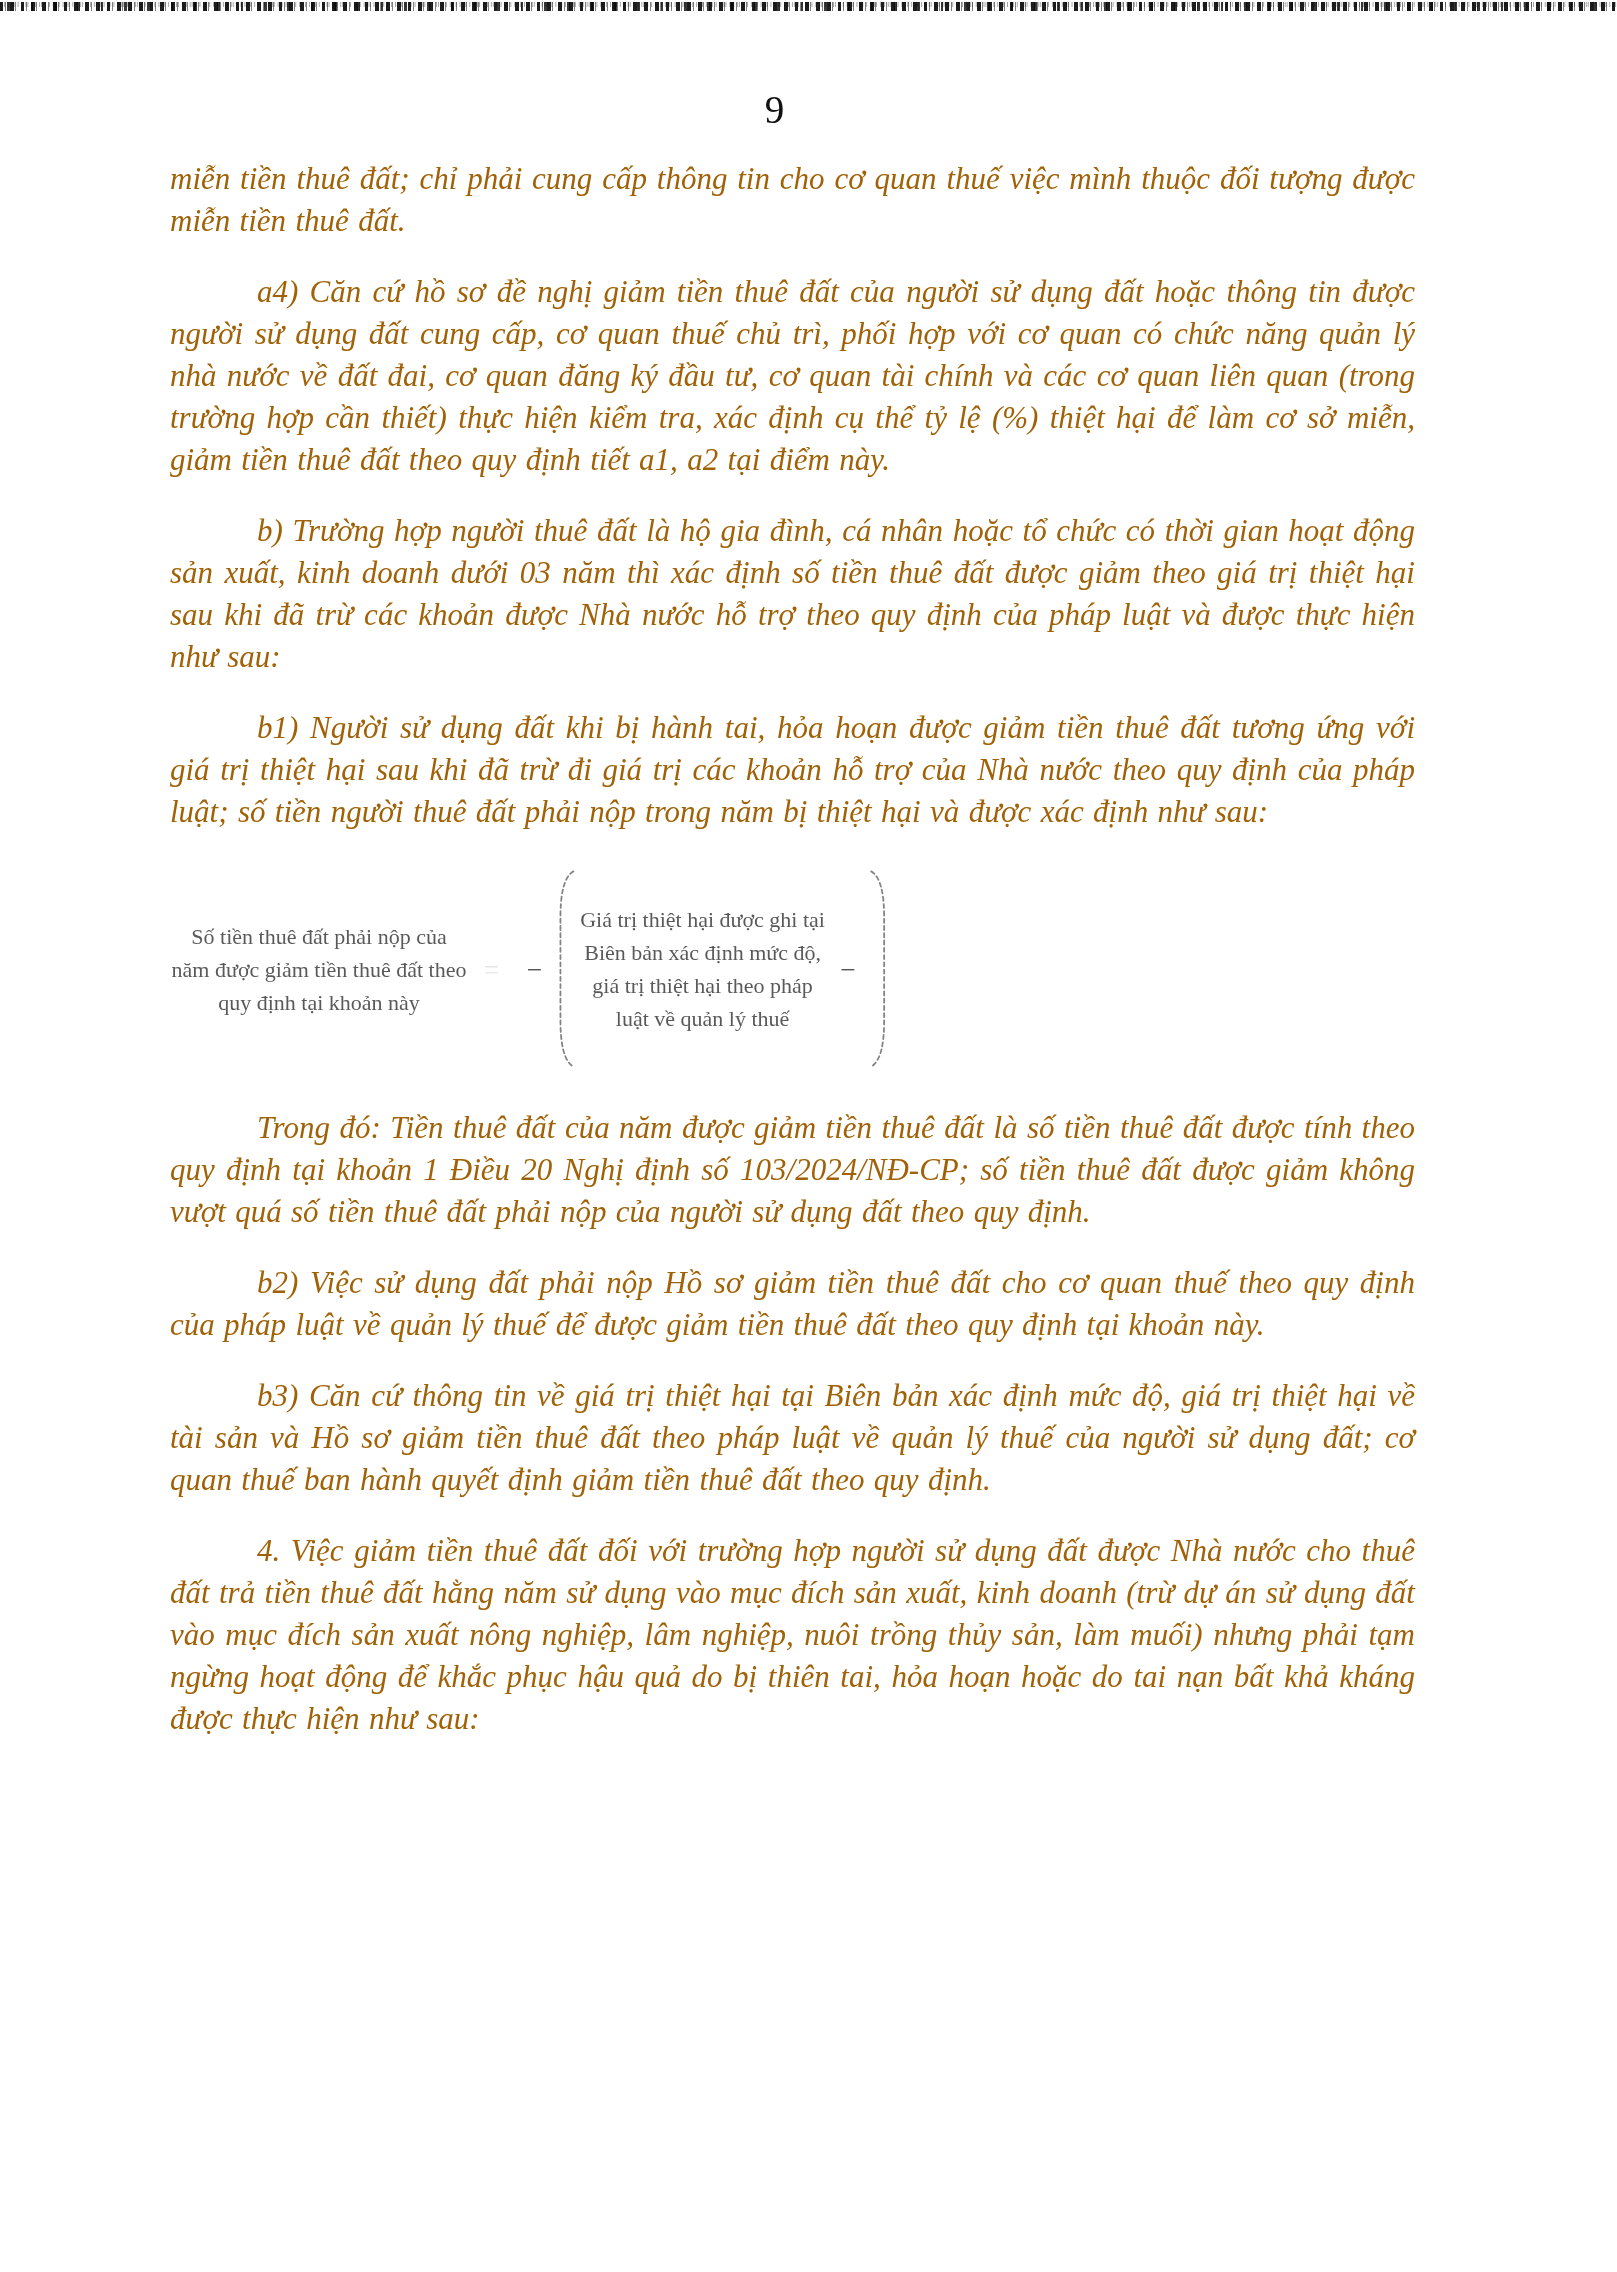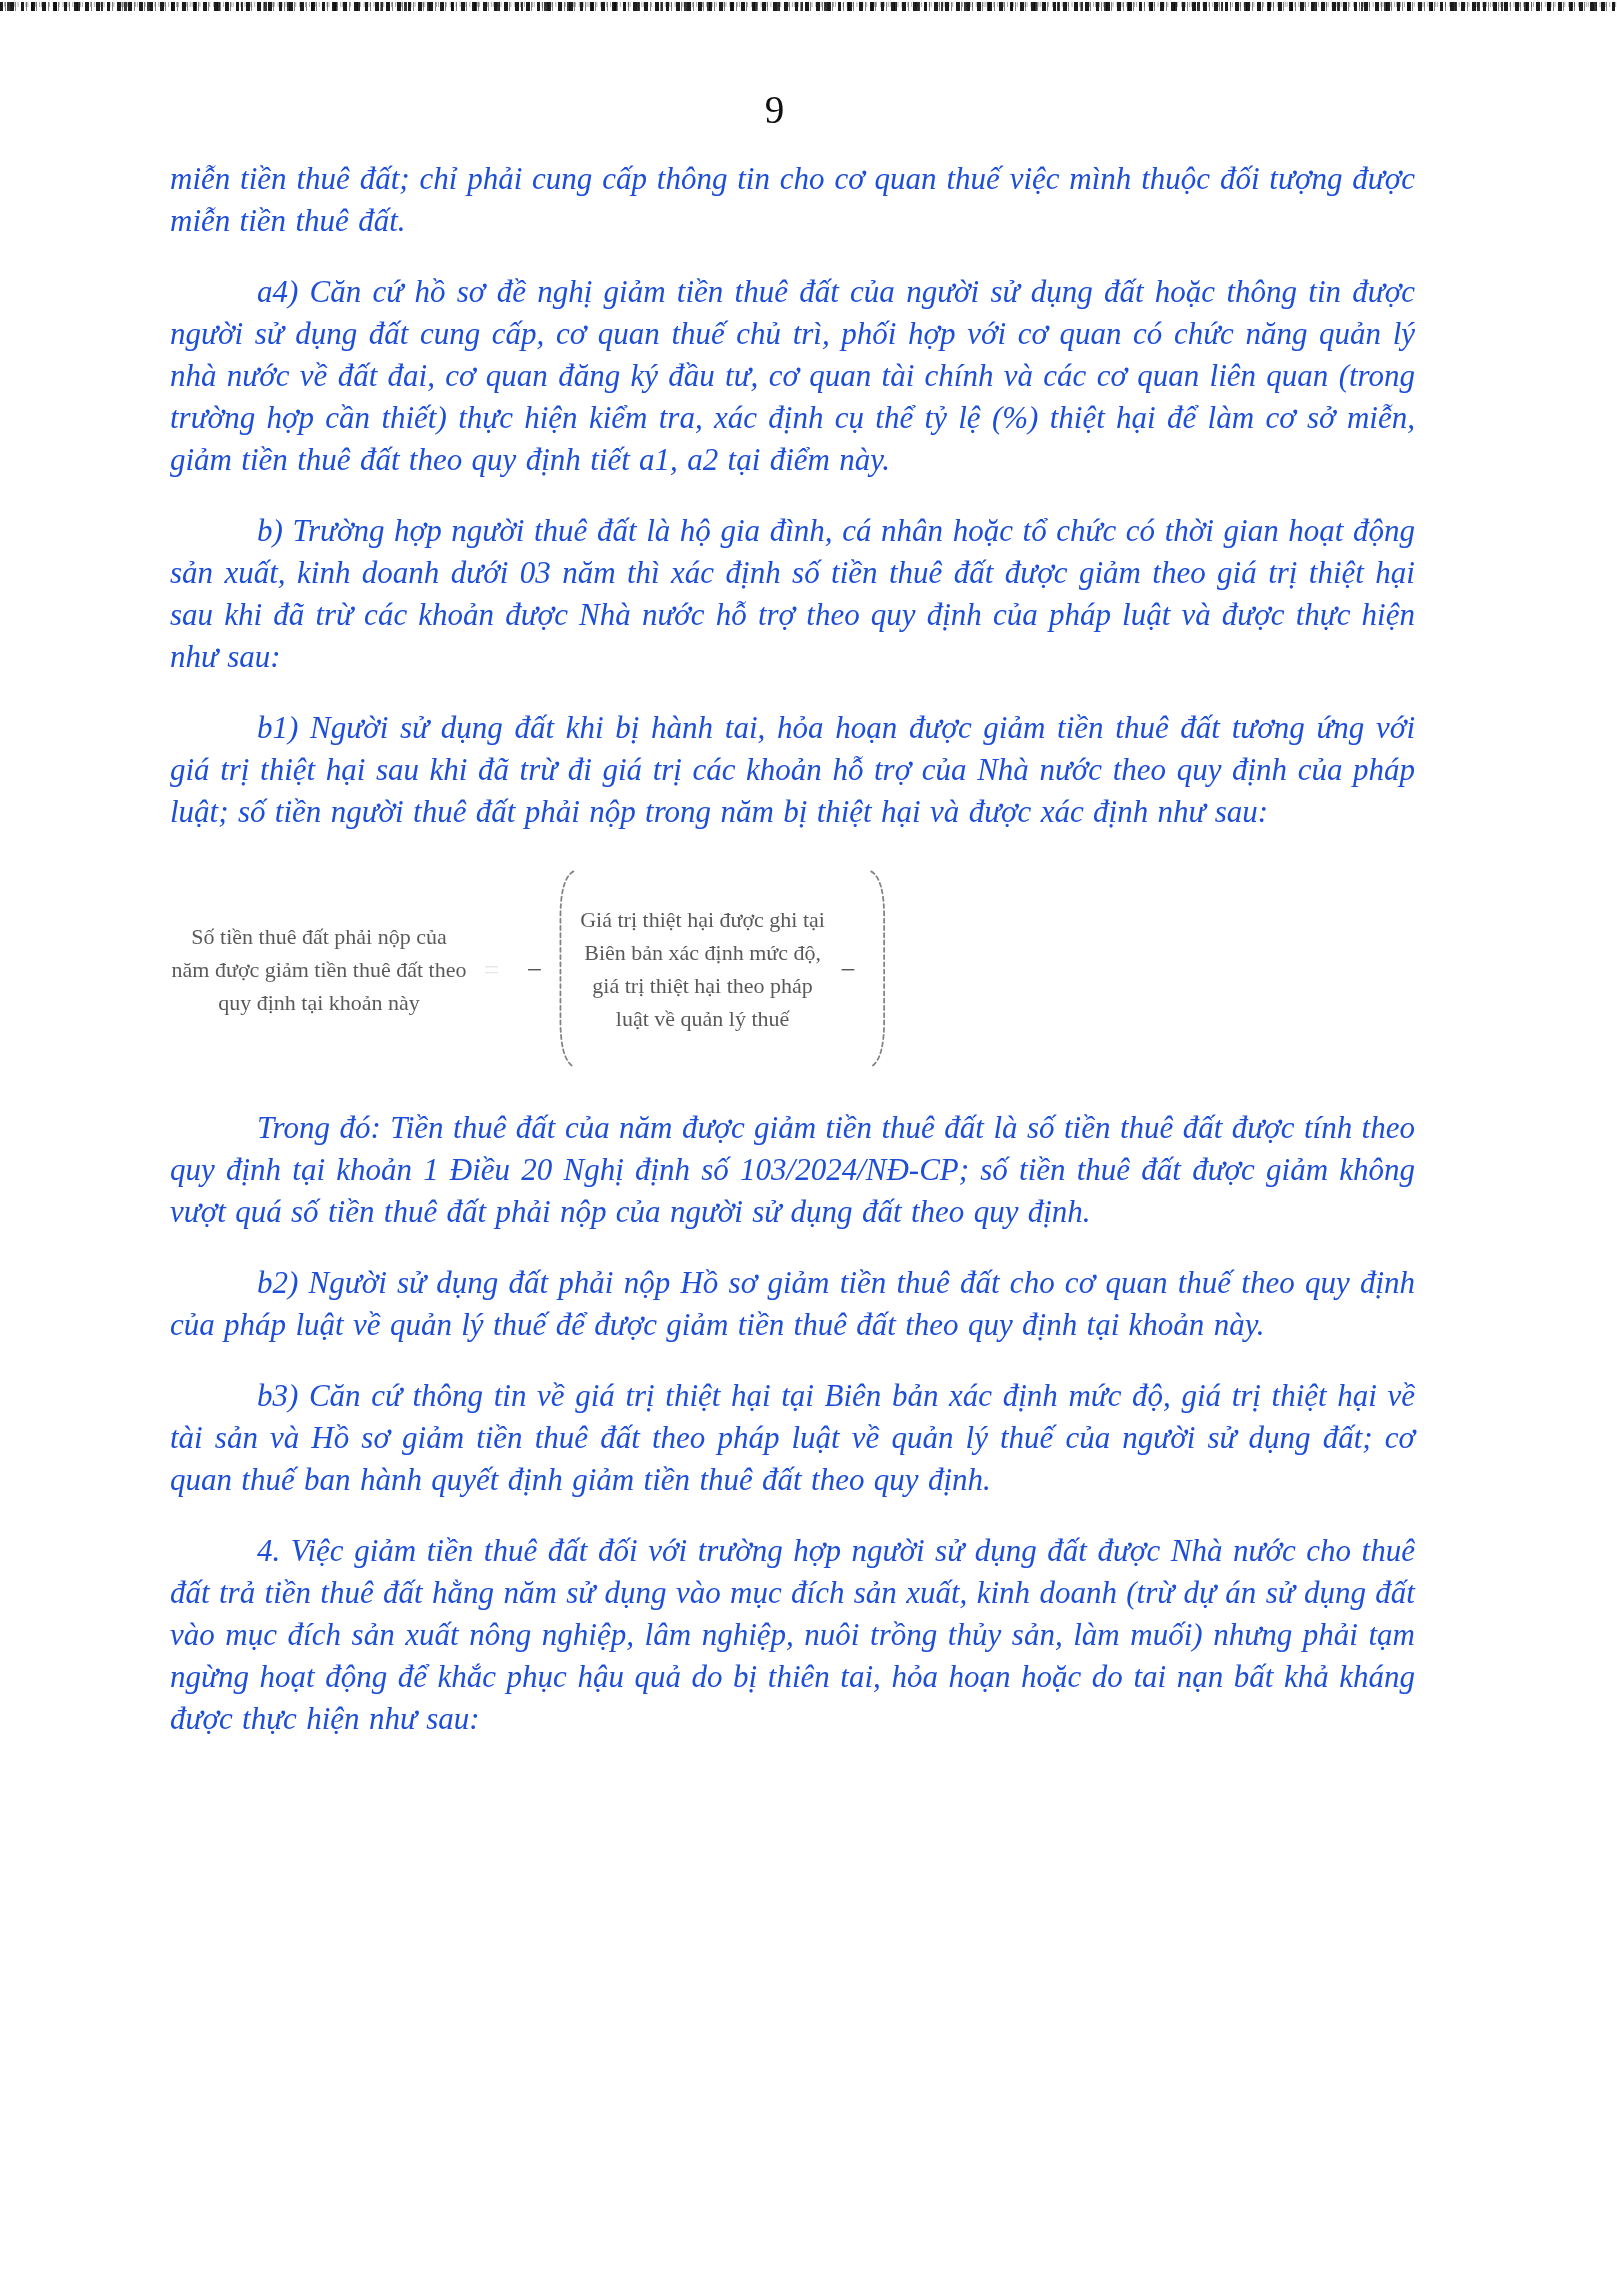--- a/index.html
+++ b/index.html
@@ -50,21 +50,21 @@
   }
 
   .para {
     margin: 29px 0 0 0;
     font-style: italic;
     font-size: 31px;
     line-height: 42px;
     text-align: justify;
     text-indent: 87px;
     word-spacing: 1.6px;
-    color: #1d4ed8;
+    color: #a16207;
   }
   .para.no-indent { text-indent: 0; margin-top: 19.4px; }
 
   
   .formula {
     margin-top: 27.5px;
     height: 217px;
     display: flex;
     align-items: center;
     font-style: normal;
@@ -133,21 +133,21 @@
       <div class="f-op">−</div>
 
 
       <svg class="paren" viewBox="0 0 28 252">
         <path d="M 4 5 C 16 12 20 34 20 62 L 20 190 C 20 218 16 240 4 247"></path>
       </svg>
     </div>
 
     <p class="para">Trong đó: Tiền thuê đất của năm được giảm tiền thuê đất là số tiền thuê đất được tính theo quy định tại khoản 1 Điều 20 Nghị định số 103/2024/NĐ-CP; số tiền thuê đất được giảm không vượt quá số tiền thuê đất phải nộp của người sử dụng đất theo quy định.</p>
 
-    <p class="para">b2) Người sử dụng đất phải nộp Hồ sơ giảm tiền thuê đất cho cơ quan thuế theo quy định của pháp luật về quản lý thuế để được giảm tiền thuê đất theo quy định tại khoản này.</p>
+    <p class="para">b2) Việc sử dụng đất phải nộp Hồ sơ giảm tiền thuê đất cho cơ quan thuế theo quy định của pháp luật về quản lý thuế để được giảm tiền thuê đất theo quy định tại khoản này.</p>
 
     <p class="para">b3) Căn cứ thông tin về giá trị thiệt hại tại Biên bản xác định mức độ, giá trị thiệt hại về tài sản và Hồ sơ giảm tiền thuê đất theo pháp luật về quản lý thuế của người sử dụng đất; cơ quan thuế ban hành quyết định giảm tiền thuê đất theo quy định.</p>
 
     <p class="para">4. Việc giảm tiền thuê đất đối với trường hợp người sử dụng đất được Nhà nước cho thuê đất trả tiền thuê đất hằng năm sử dụng vào mục đích sản xuất, kinh doanh (trừ dự án sử dụng đất vào mục đích sản xuất nông nghiệp, lâm nghiệp, nuôi trồng thủy sản, làm muối) nhưng phải tạm ngừng hoạt động để khắc phục hậu quả do bị thiên tai, hỏa hoạn hoặc do tai nạn bất khả kháng được thực hiện như sau:</p>
 
   </div>
 </div>
 
 
 </body></html>

